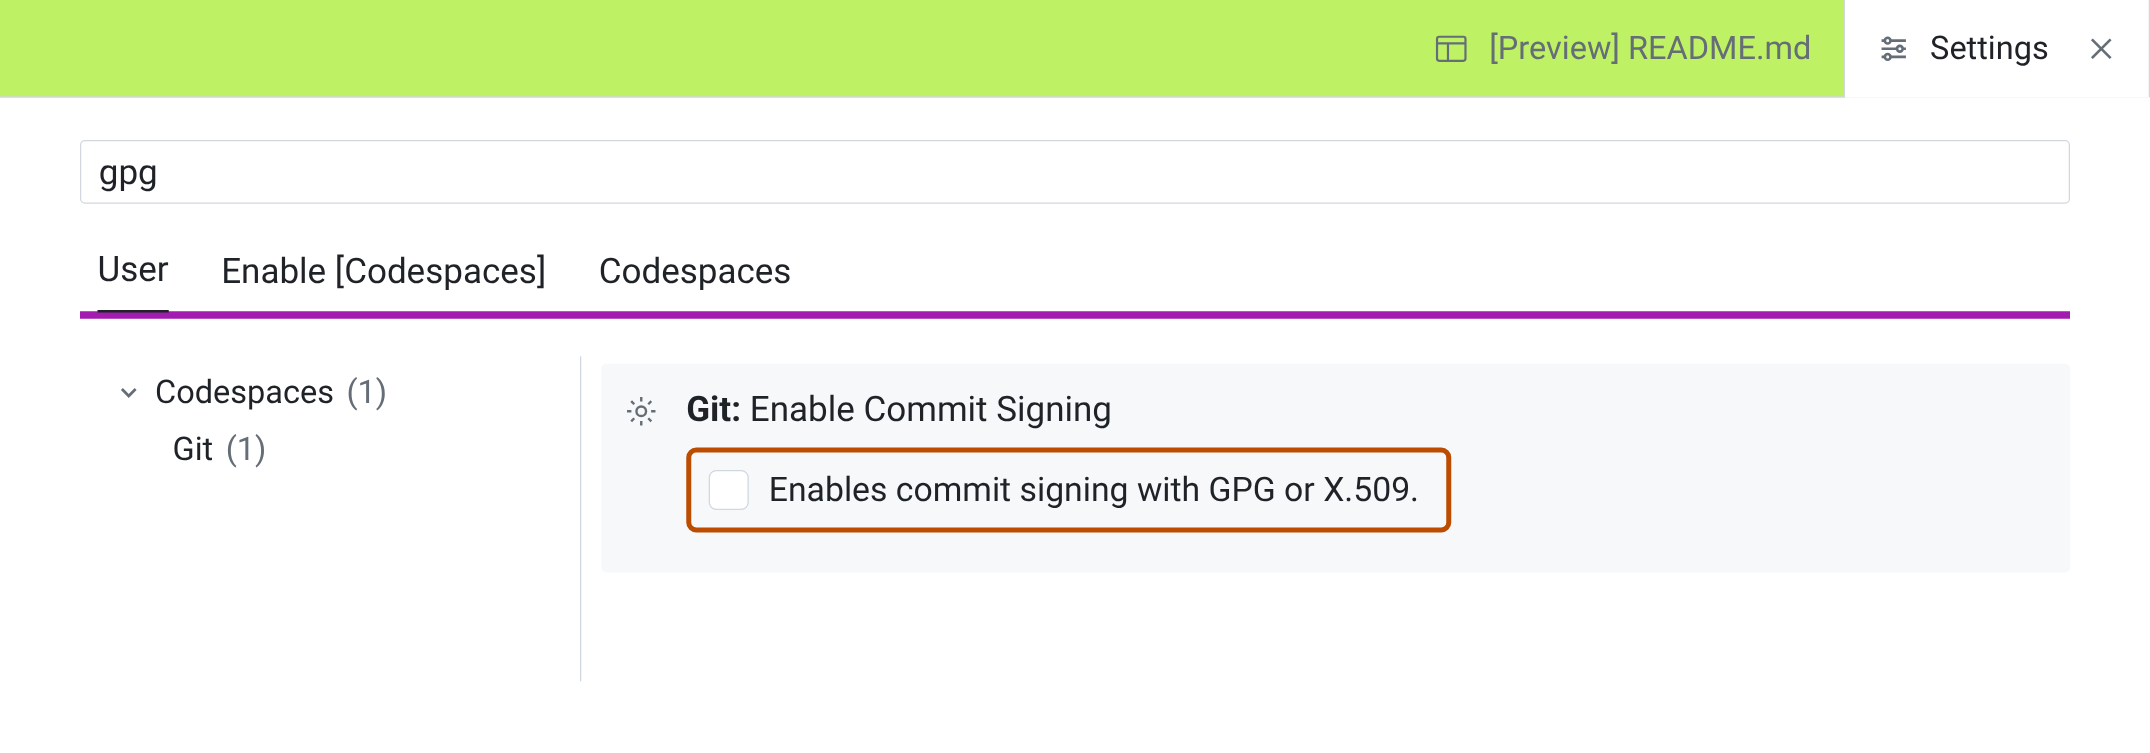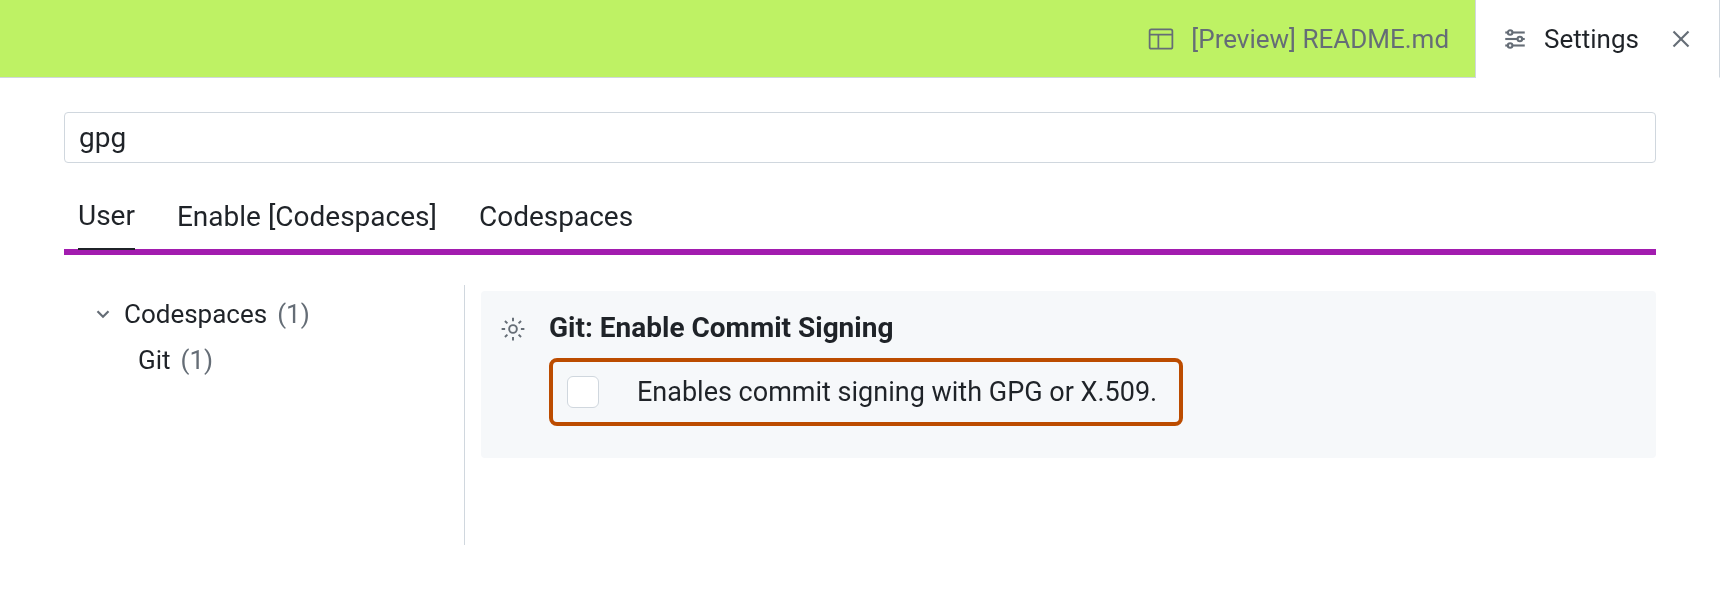--- a/index.html
+++ b/index.html
@@ -142,26 +142,26 @@
       flex: 1;
     }
     .setting-title {
       font-size: 28px;
       font-weight: 400;
     }
     .setting-title .prefix {
       font-weight: 700;
     }
     .setting-title .name {
-      font-weight: 700;
+      font-weight: 400;
     }
     .setting-control {
       display: flex;
       align-items: center;
-      gap: 38px;
+      gap: 16px;
       margin-top: 14px;
       border: 4px solid #bc4c00;
       border-radius: 8px;
       padding: 14px 22px 14px 14px;
       width: fit-content;
     }
     .checkbox {
       width: 32px;
       height: 32px;
       border: 1px solid #d0d7de;

